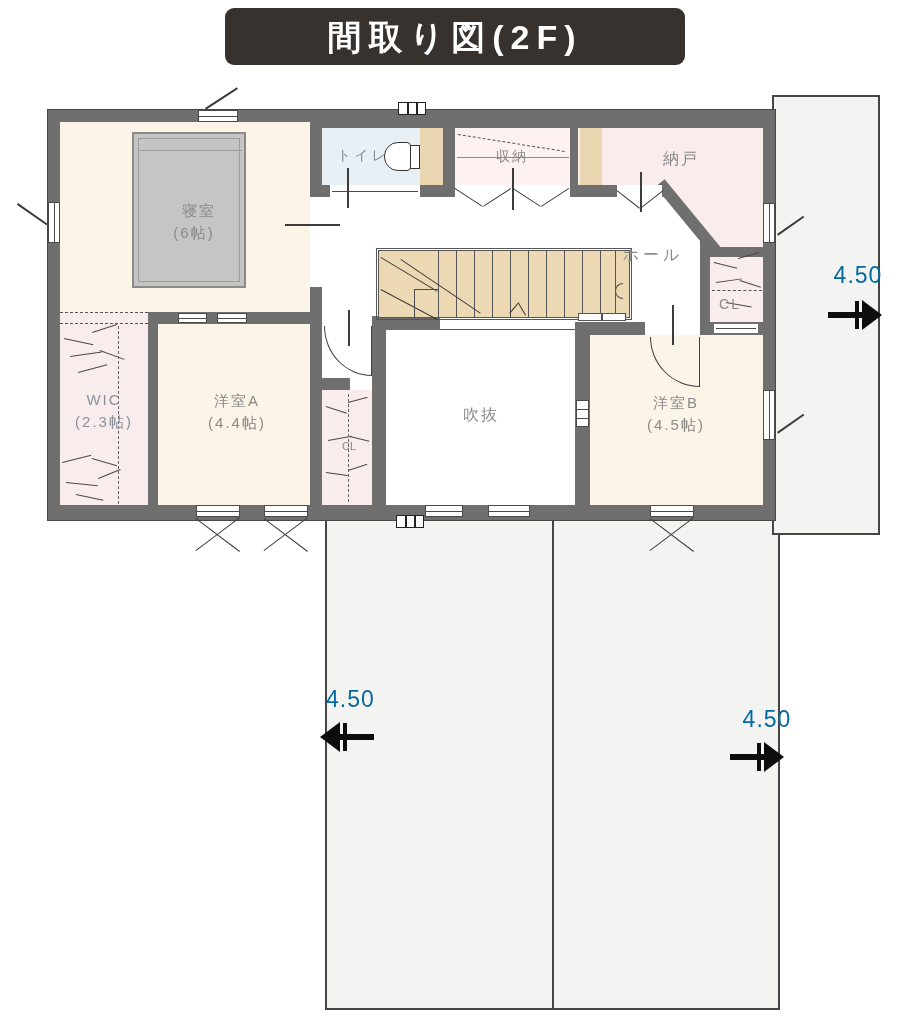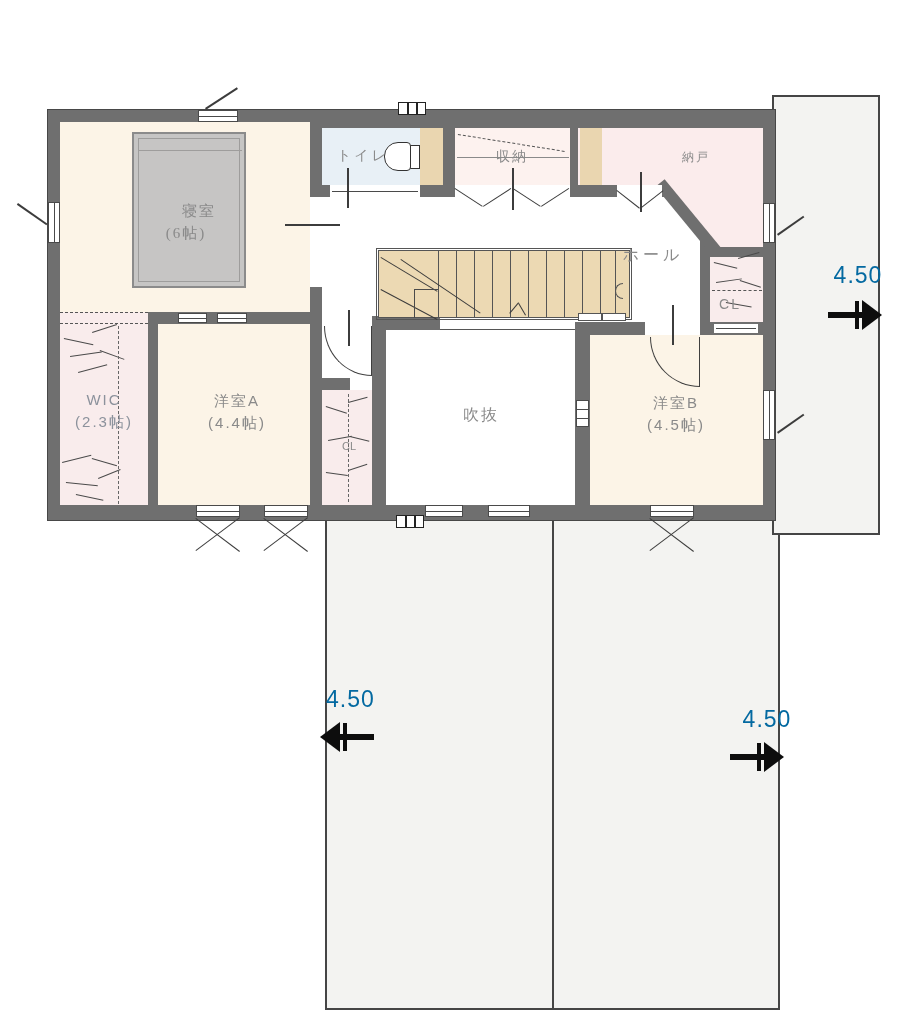--- a/index.html
+++ b/index.html
@@ -59,20 +59,21 @@
 </head>
 <body>
 
 <div class="page">
 
   <div class="a roof" style="left:325px;top:518px;width:455px;height:492px;">
     <div class="a roofdiv" style="left:225px;top:0;height:100%;"></div>
   </div>
   <div class="a roof" style="left:772px;top:95px;width:108px;height:440px;"></div>
 
+  <div class="a title">間取り図(2F)</div>
 
   <div class="a house">
 
     <div class="floor cream" style="left:12px;top:12px;width:250px;height:200px;"></div>
     <div class="floor pink" style="left:12px;top:202px;width:88px;height:12px;border-top:1.5px dashed #555;border-bottom:1.5px dashed #555;box-sizing:border-box;"></div>
     <div class="floor pink" style="left:12px;top:214px;width:88px;height:181px;"></div>
     <div class="floor cream" style="left:110px;top:214px;width:152px;height:181px;"></div>
     <div class="floor whitef" style="left:274px;top:87px;width:378px;height:133px;"></div>
     <div class="floor whitef" style="left:274px;top:208px;width:50px;height:72px;"></div>
     <div class="floor pink" style="left:274px;top:280px;width:50px;height:115px;"></div>
@@ -253,24 +254,24 @@
     <div>
       <div class="hl" style="left:666px;top:152px;width:24px;transform:rotate(14deg);"></div>
       <div class="hl" style="left:690px;top:148px;width:22px;transform:rotate(-16deg);"></div>
       <div class="hl" style="left:668px;top:172px;width:26px;transform:rotate(-8deg);"></div>
       <div class="hl" style="left:692px;top:170px;width:22px;transform:rotate(18deg);"></div>
       <div class="hl" style="left:678px;top:192px;width:26px;transform:rotate(10deg);"></div>
     </div>
     <div class="dash" style="left:664px;top:180px;width:50px;"></div>
 
     <div class="lab" style="left:91px;top:92px;width:120px;">寝室</div>
-    <div class="lab" style="left:78px;top:114px;width:120px;font-family:Liberation Serif, serif;">(6帖)</div>
+    <div class="lab" style="left:86px;top:114px;width:120px;">(6帖)</div>
     <div class="lab" style="left:275px;top:37px;width:80px;font-size:14px;letter-spacing:3px;">トイレ</div>
     <div class="lab" style="left:416px;top:38px;width:96px;font-size:14px;">収納</div>
-    <div class="lab" style="left:600px;top:39px;width:96px;font-size:12px;">納戸</div>
+    <div class="lab" style="left:585px;top:39px;width:96px;font-size:16px;">納戸</div>
     <div class="lab" style="left:560px;top:135px;width:90px;font-size:16px;letter-spacing:4px;">ホール</div>
     <div class="lab" style="left:652px;top:186px;width:60px;font-size:14px;">CL</div>
     <div class="lab" style="left:6px;top:281px;width:100px;color:#8c929c;">WIC</div>
     <div class="lab" style="left:6px;top:303px;width:100px;color:#8c929c;">(2.3帖)</div>
     <div class="lab" style="left:139px;top:282px;width:100px;">洋室A</div>
     <div class="lab" style="left:139px;top:304px;width:100px;">(4.4帖)</div>
     <div class="lab" style="left:383px;top:295px;width:100px;font-size:16px;">吹抜</div>
     <div class="lab" style="left:291px;top:330px;width:20px;font-size:11px;letter-spacing:0;">CL</div>
     <div class="lab" style="left:578px;top:284px;width:100px;">洋室B</div>
     <div class="lab" style="left:578px;top:306px;width:100px;">(4.5帖)</div>

